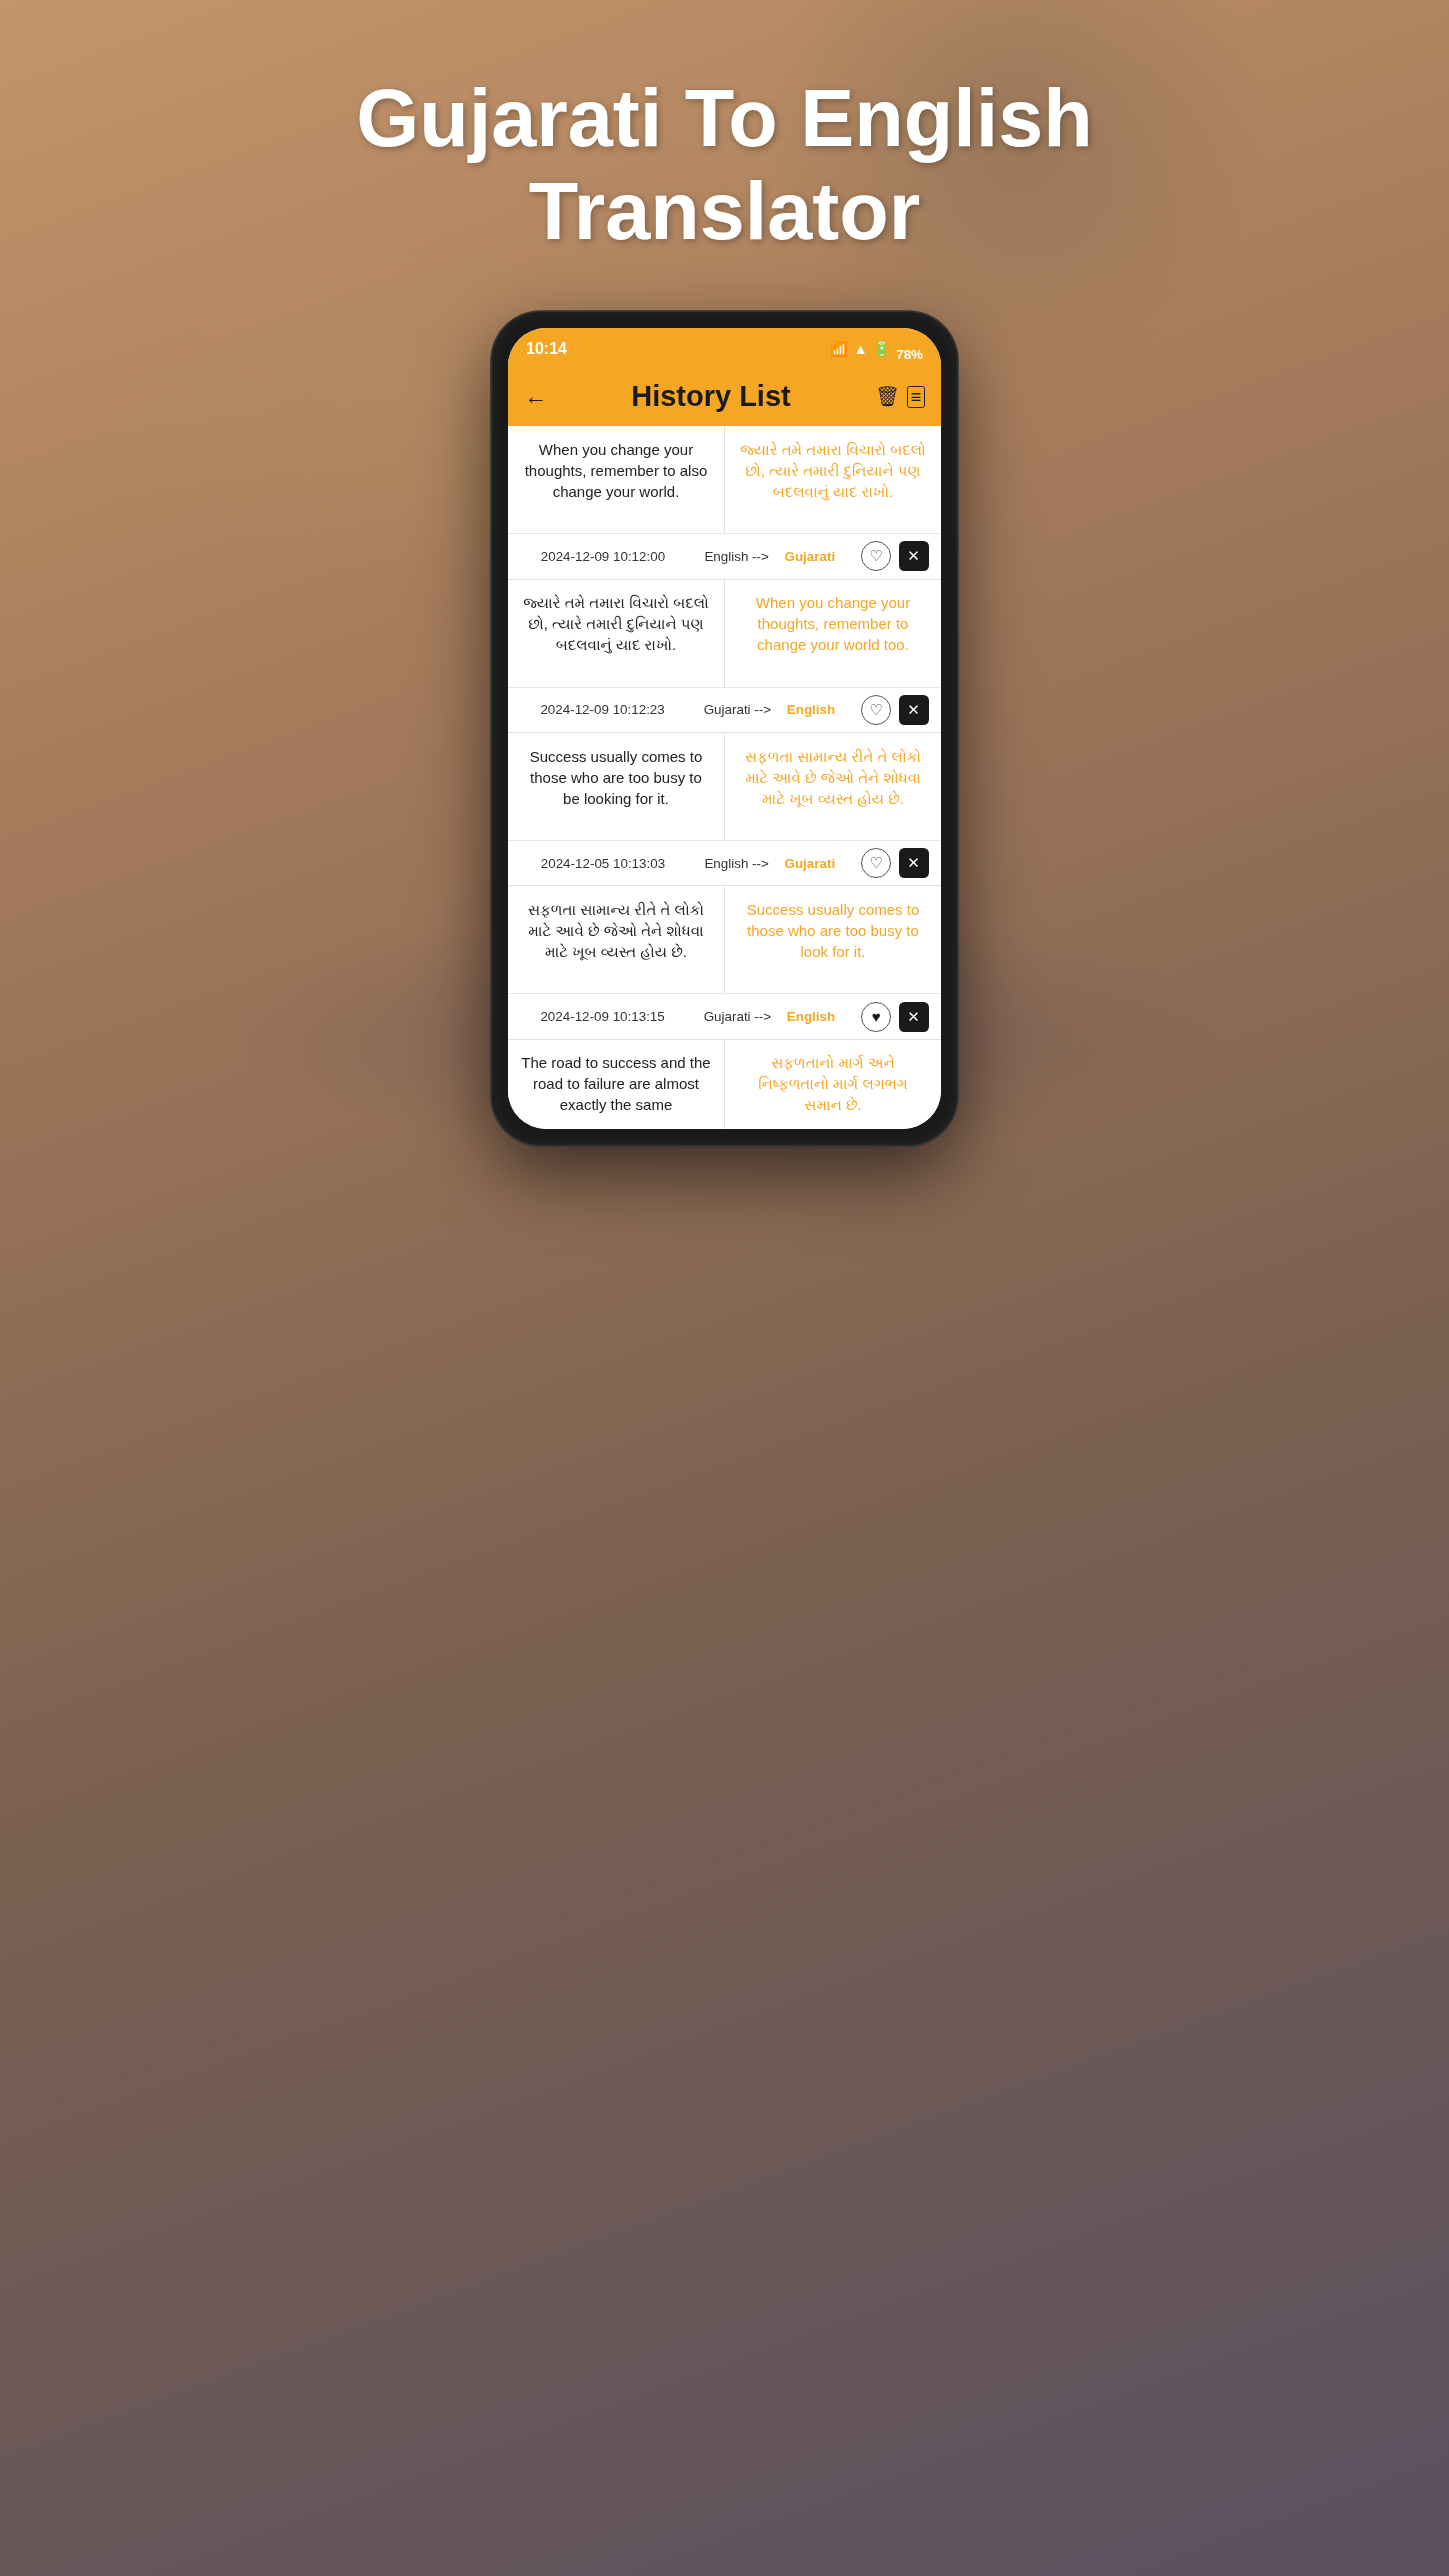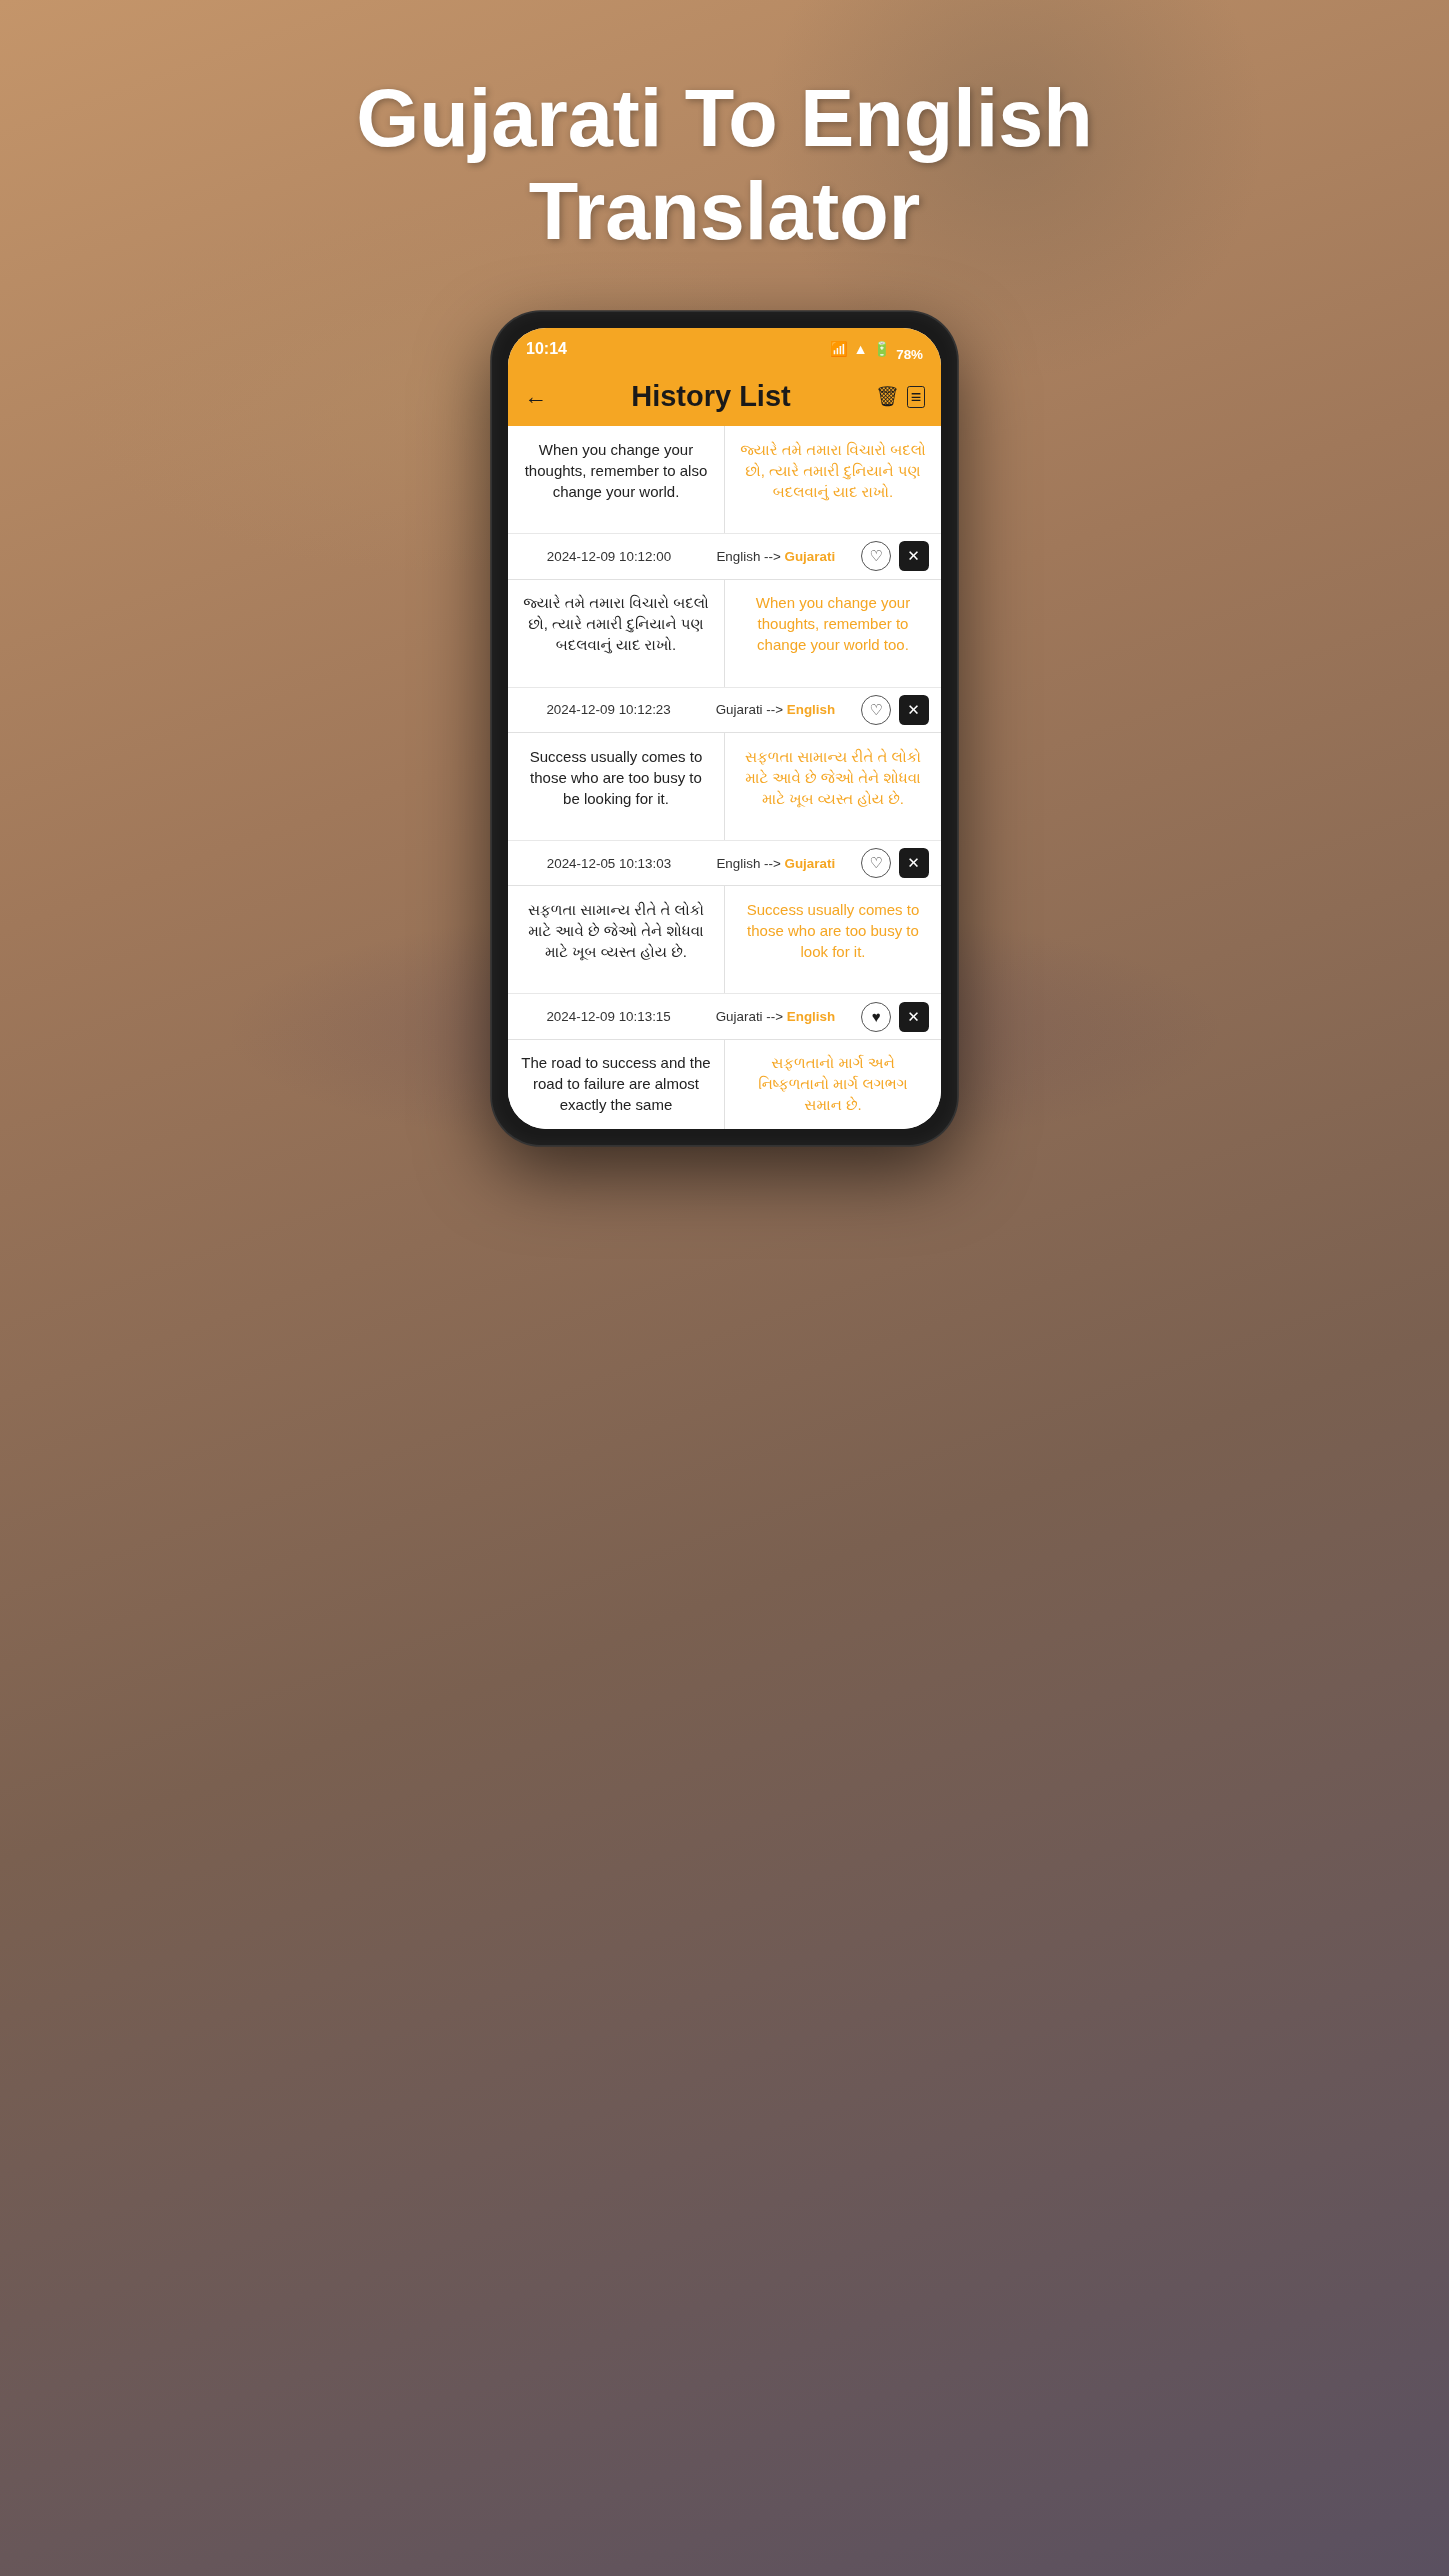--- a/index.html
+++ b/index.html
@@ -179,20 +179,21 @@
     }
 
     .meta-lang {
       font-size: 13.4px;
       color: #333;
     }
 
     .meta-lang .highlight {
       color: #f5a623;
       font-weight: 600;
+      margin-left: 12px;
     }
 
     .meta-actions {
       display: flex;
       align-items: center;
       gap: 7.2px;
       margin-left: 7.2px;
     }
 
     .heart-btn {

